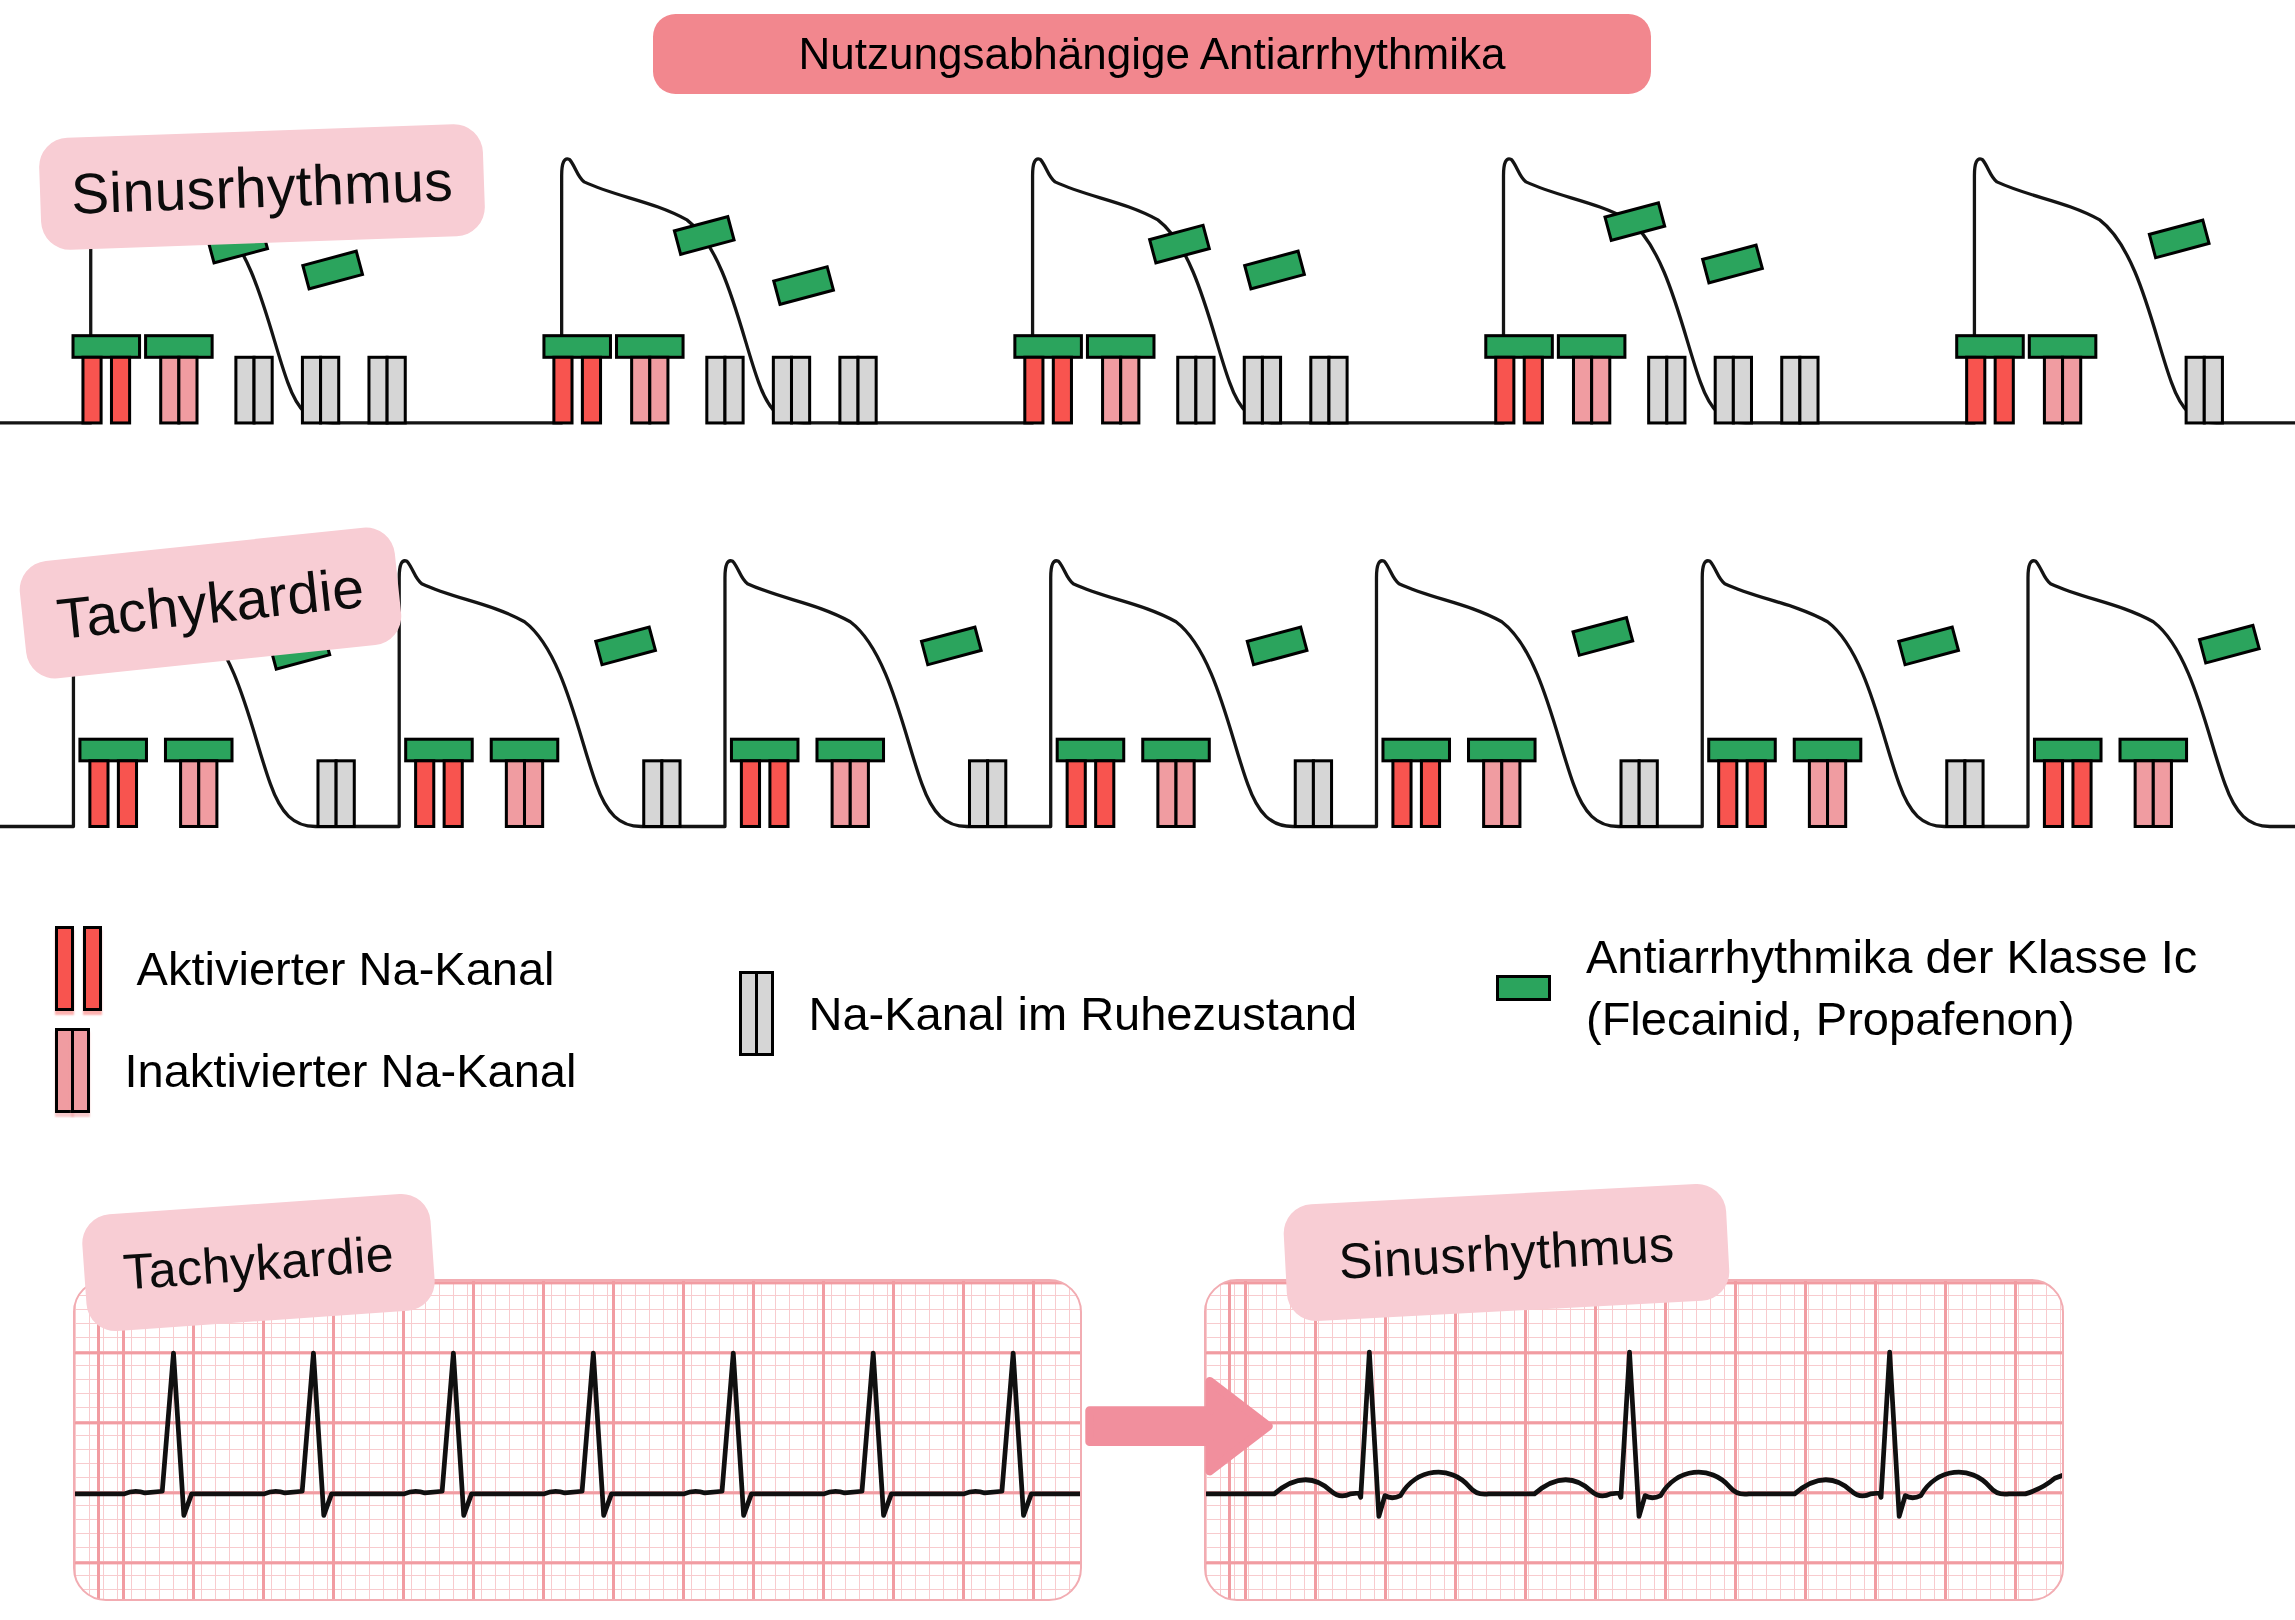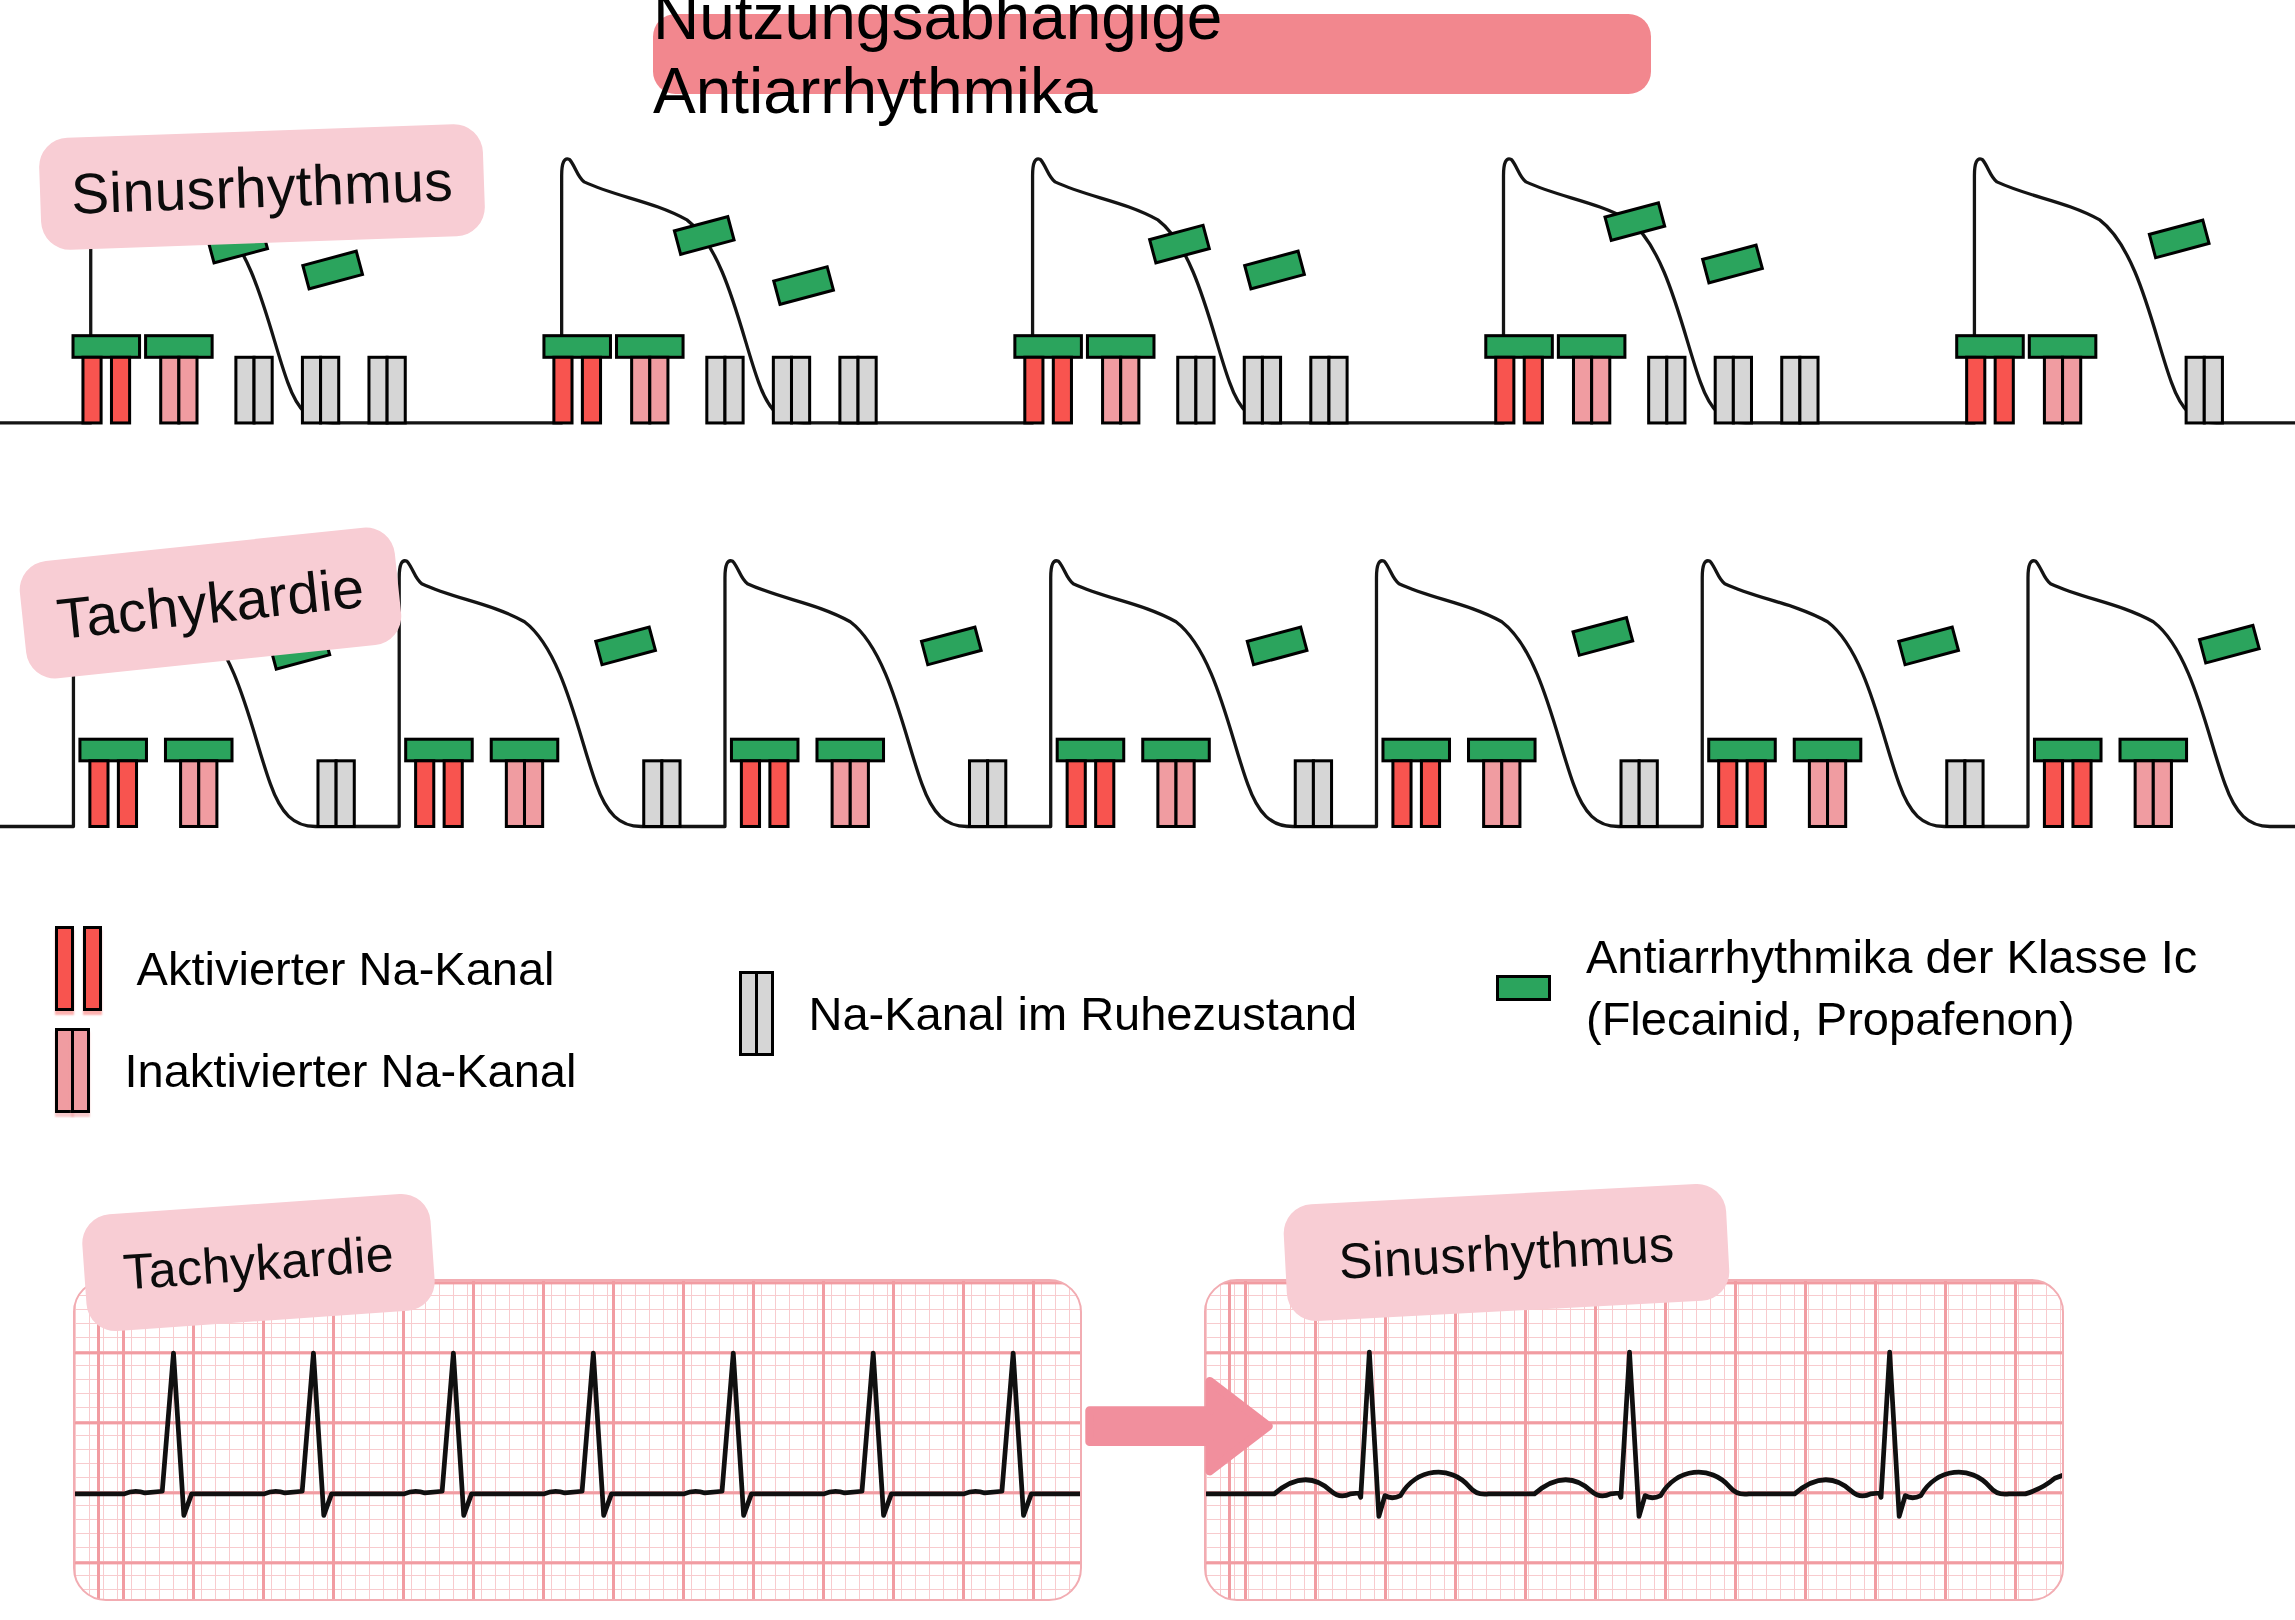--- a/index.html
+++ b/index.html
@@ -10,21 +10,21 @@
   svg{display:block;}
   #ap-svg{position:absolute; left:0; top:0;}
   .badge{
     position:absolute; display:flex; align-items:center; justify-content:center;
     background:var(--label-badge); border-radius:29px; color:#0c0c0c;
     font-size:57px; letter-spacing:0.4px; z-index:5; white-space:nowrap;
   }
   .title-badge{
     position:absolute; left:653px; top:14px; width:998px; height:80px;
     display:flex; align-items:center; justify-content:center;
-    background:var(--title-badge); border-radius:22.5px; font-size:64px; z-index:6;
+    background:var(--title-badge); border-radius:22.5px; font-size:44px; z-index:6;
   }
   #sinus-badge{left:40px; top:131px; width:444px; height:112px; transform:rotate(-2deg);}
   #tachy-badge{left:21.6px; top:544px; width:377px; height:118px; transform:rotate(-6deg);}
   #ecg-tachy-badge{left:84px;  top:1204px; width:349px; height:117px; font-size:50px; transform:rotate(-4deg);}
   #ecg-sinus-badge{left:1285px; top:1194px; width:443px; height:117px; font-size:50px; transform:rotate(-3deg);}
 
   
   .legend-item{position:absolute; display:flex; align-items:center;}
   #legend-activated{left:55px; top:926px;}
   #legend-inactivated{left:55px; top:1028px;}

